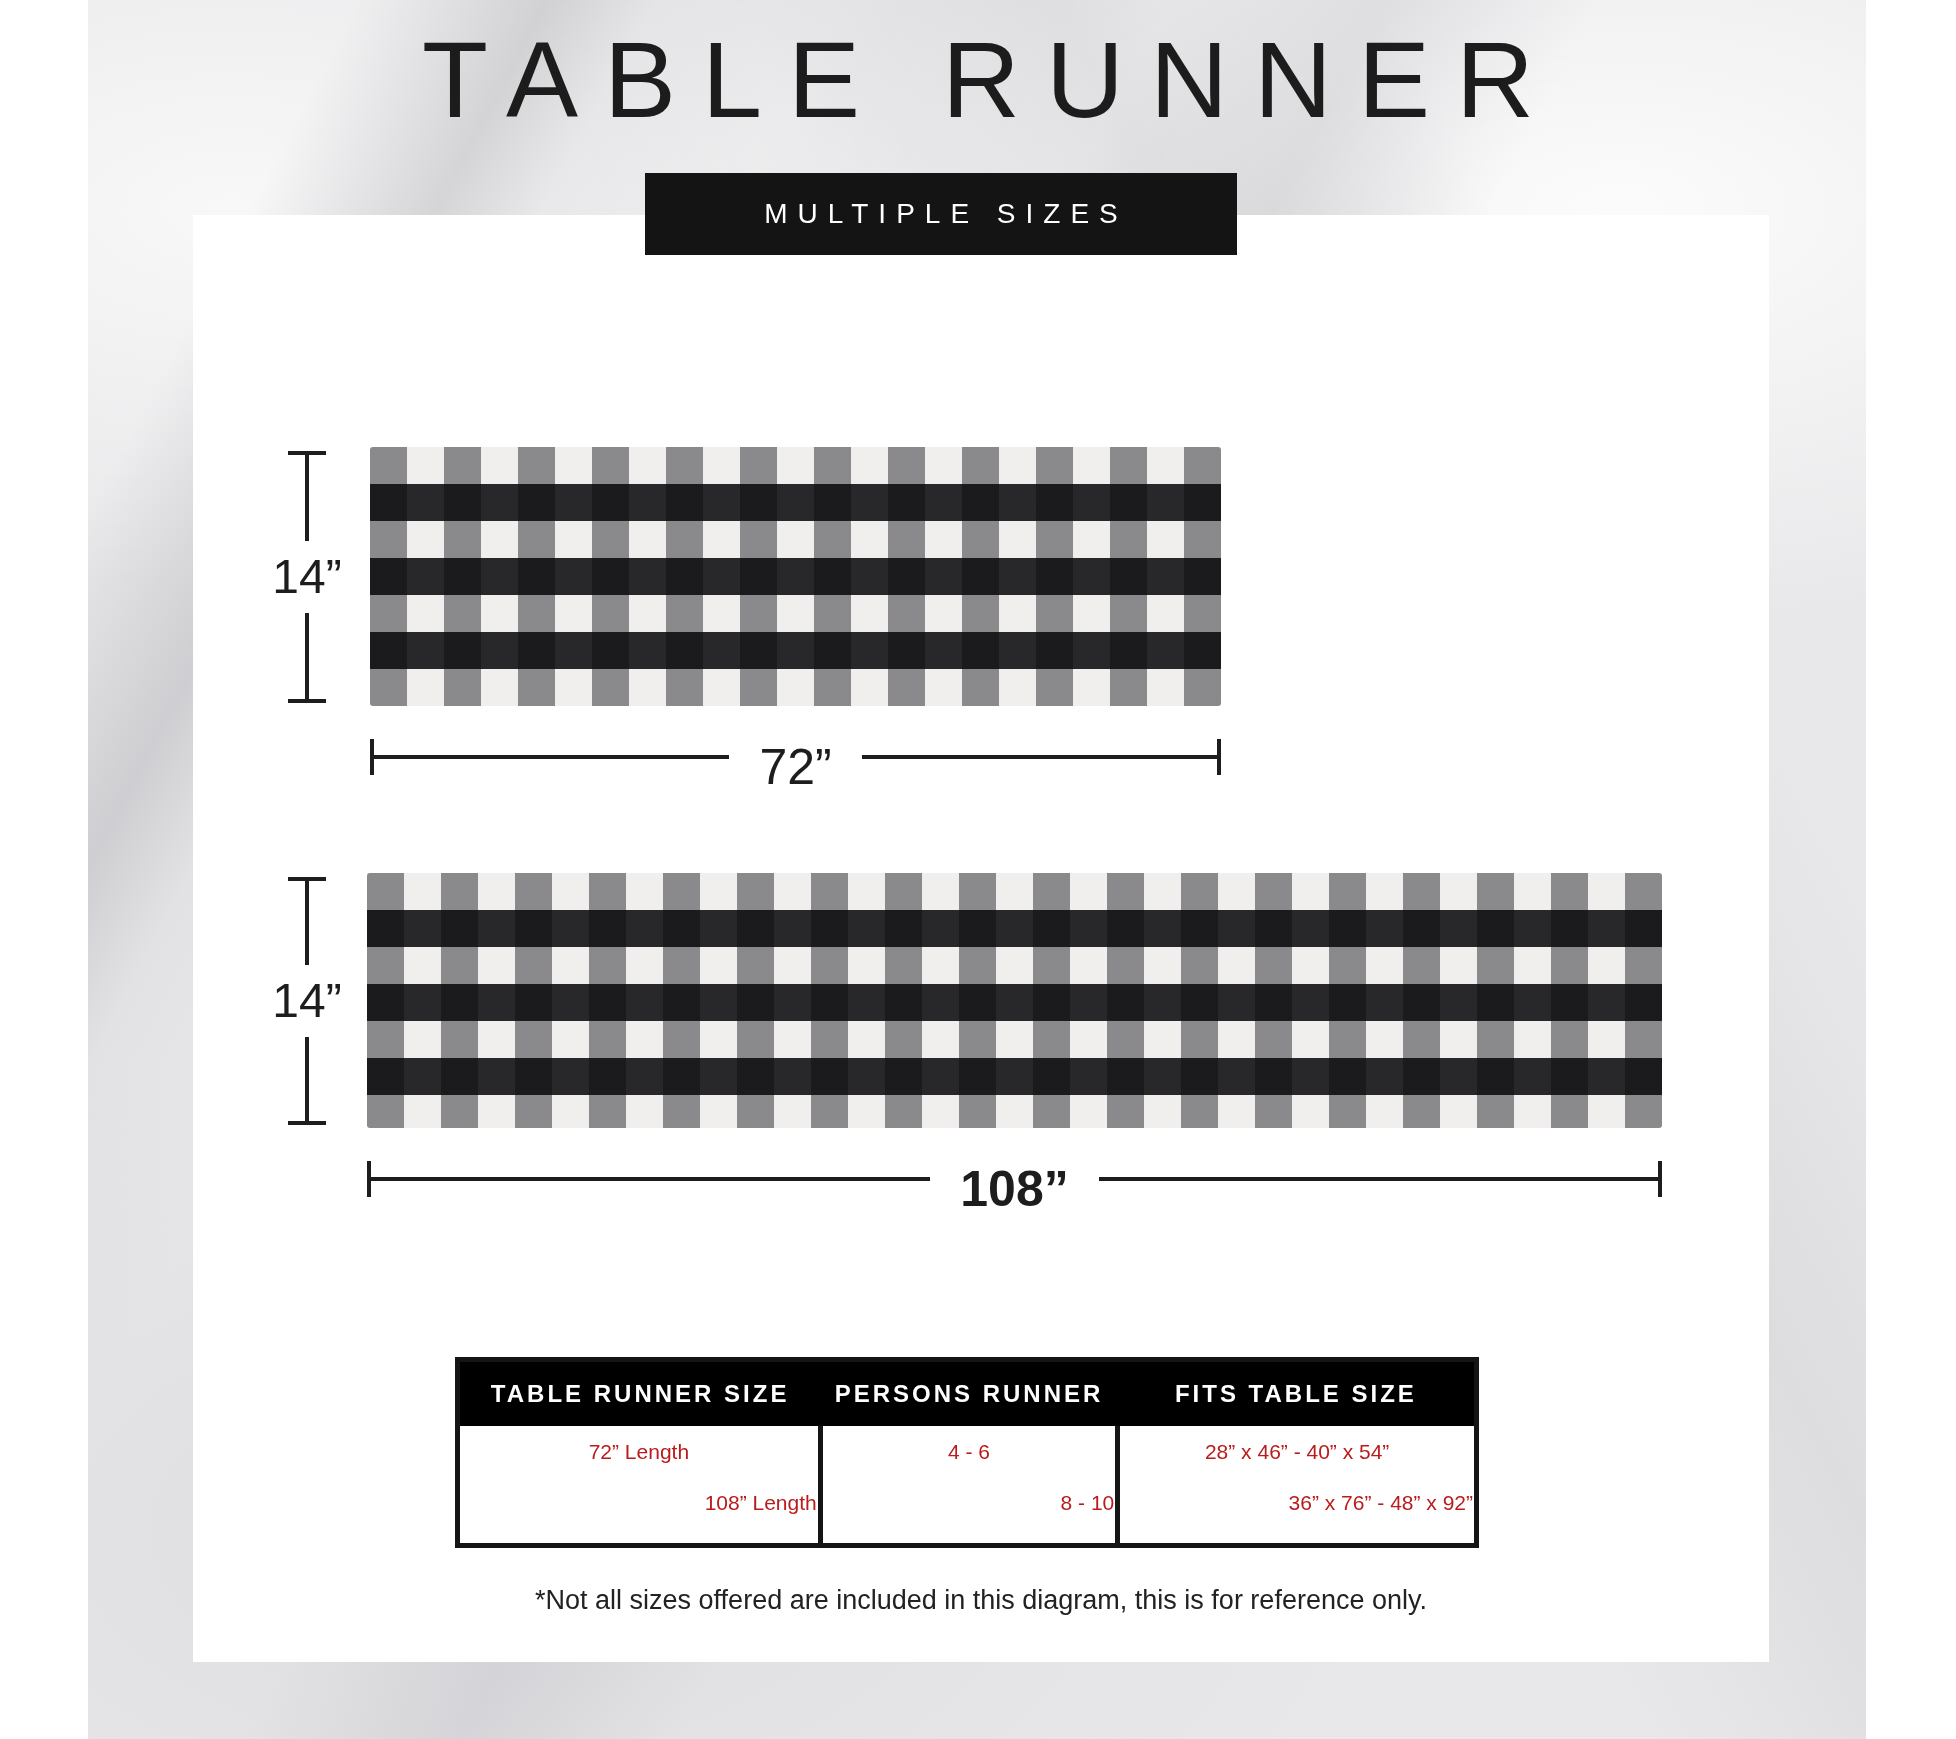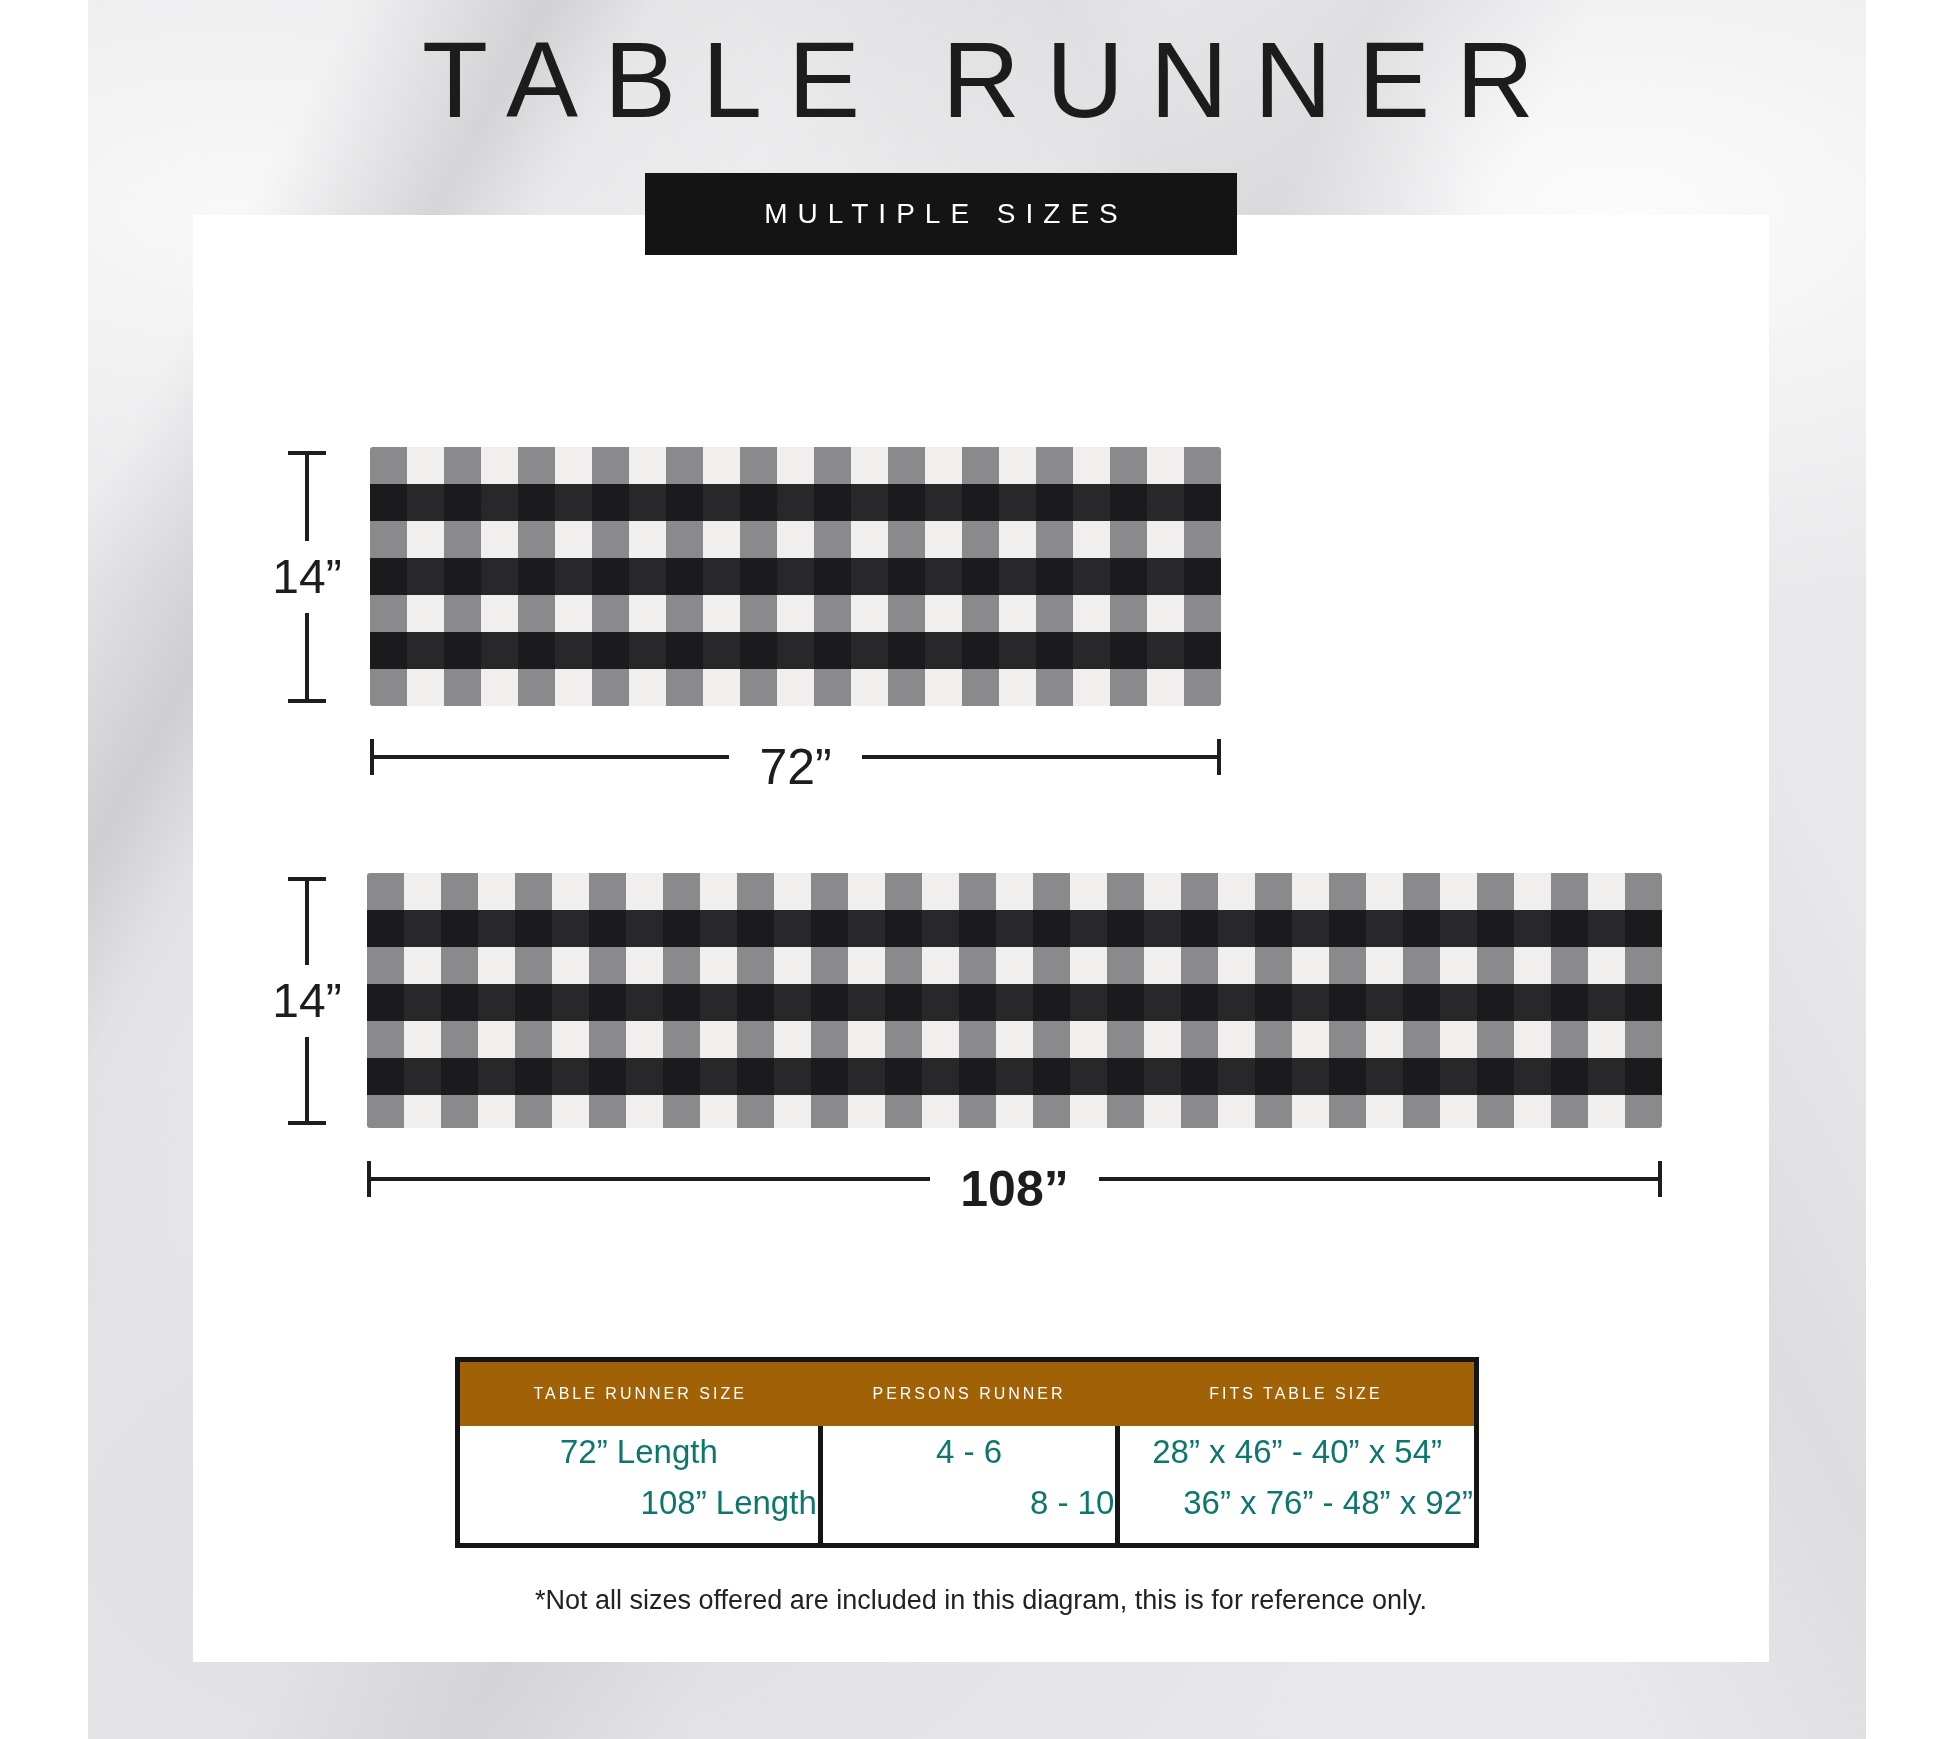--- a/index.html
+++ b/index.html
@@ -75,27 +75,27 @@
   
   .size-table {
     position:absolute; left:455px; top:1357px; width:1024px; z-index:2;
     border-collapse:collapse; background:#ffffff;
     border:5px solid #151515; table-layout:fixed;
   }
   .size-table col.c1 {width:35.6%;}
   .size-table col.c2 {width:29.2%;}
   .size-table col.c3 {width:35.2%;}
   .size-table thead th {
-    background:#a16207; color:#ffffff; font-weight:normal;
-    font-size:16px; letter-spacing:3px; height:62px;
+    background:#000000; color:#ffffff; font-weight:bold;
+    font-size:24px; letter-spacing:3px; height:62px;
     text-align:center; vertical-align:middle; white-space:nowrap;
   }
   .size-table tbody td {
-    font-size:33px; height:49px; text-align:center; vertical-align:middle;
-    color:#0f766e; white-space:nowrap;
+    font-size:21px; height:49px; text-align:center; vertical-align:middle;
+    color:#b91c1c; white-space:nowrap;
   }
   .size-table tbody td.divider {border-right:5px solid #151515;}
   .size-table tbody tr.last td {padding-bottom:16px;text-align:right;}
   .footnote {
     position:absolute; left:193px; top:1585px; width:1576px; z-index:2;
     text-align:center; font-size:27px; color:#222222; margin:0;
   }
 </style>
 </head>
 <body>

